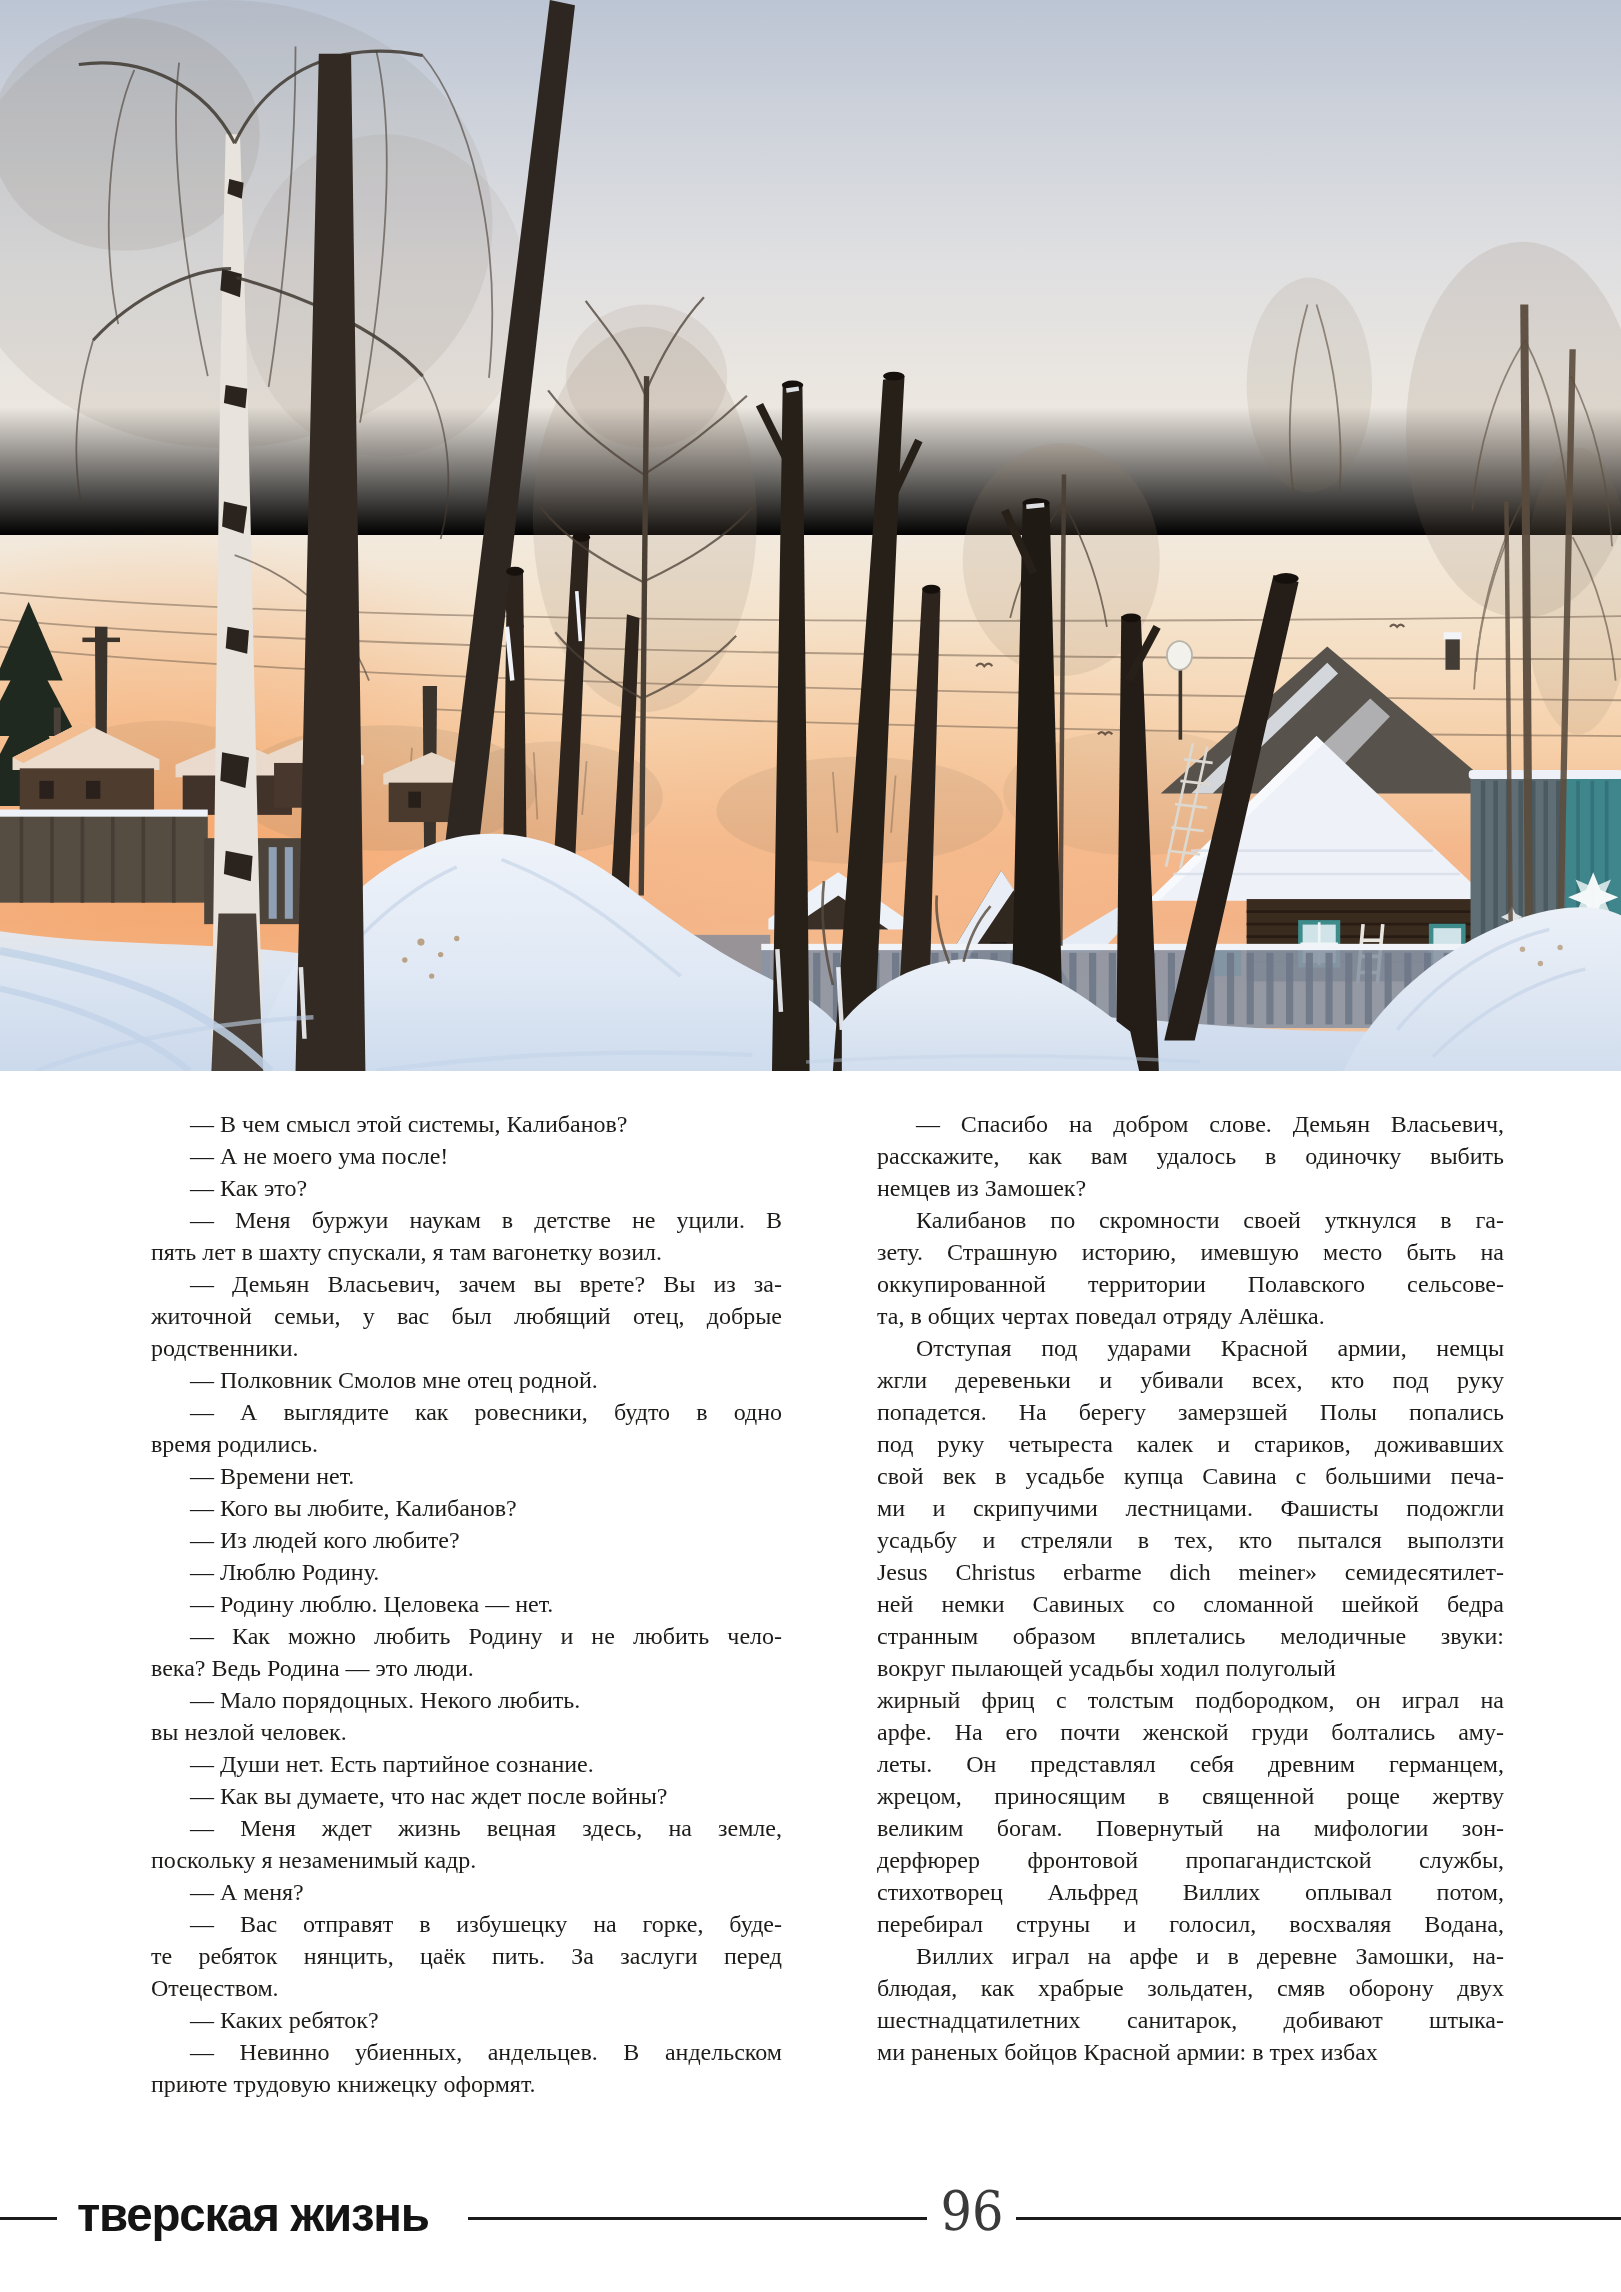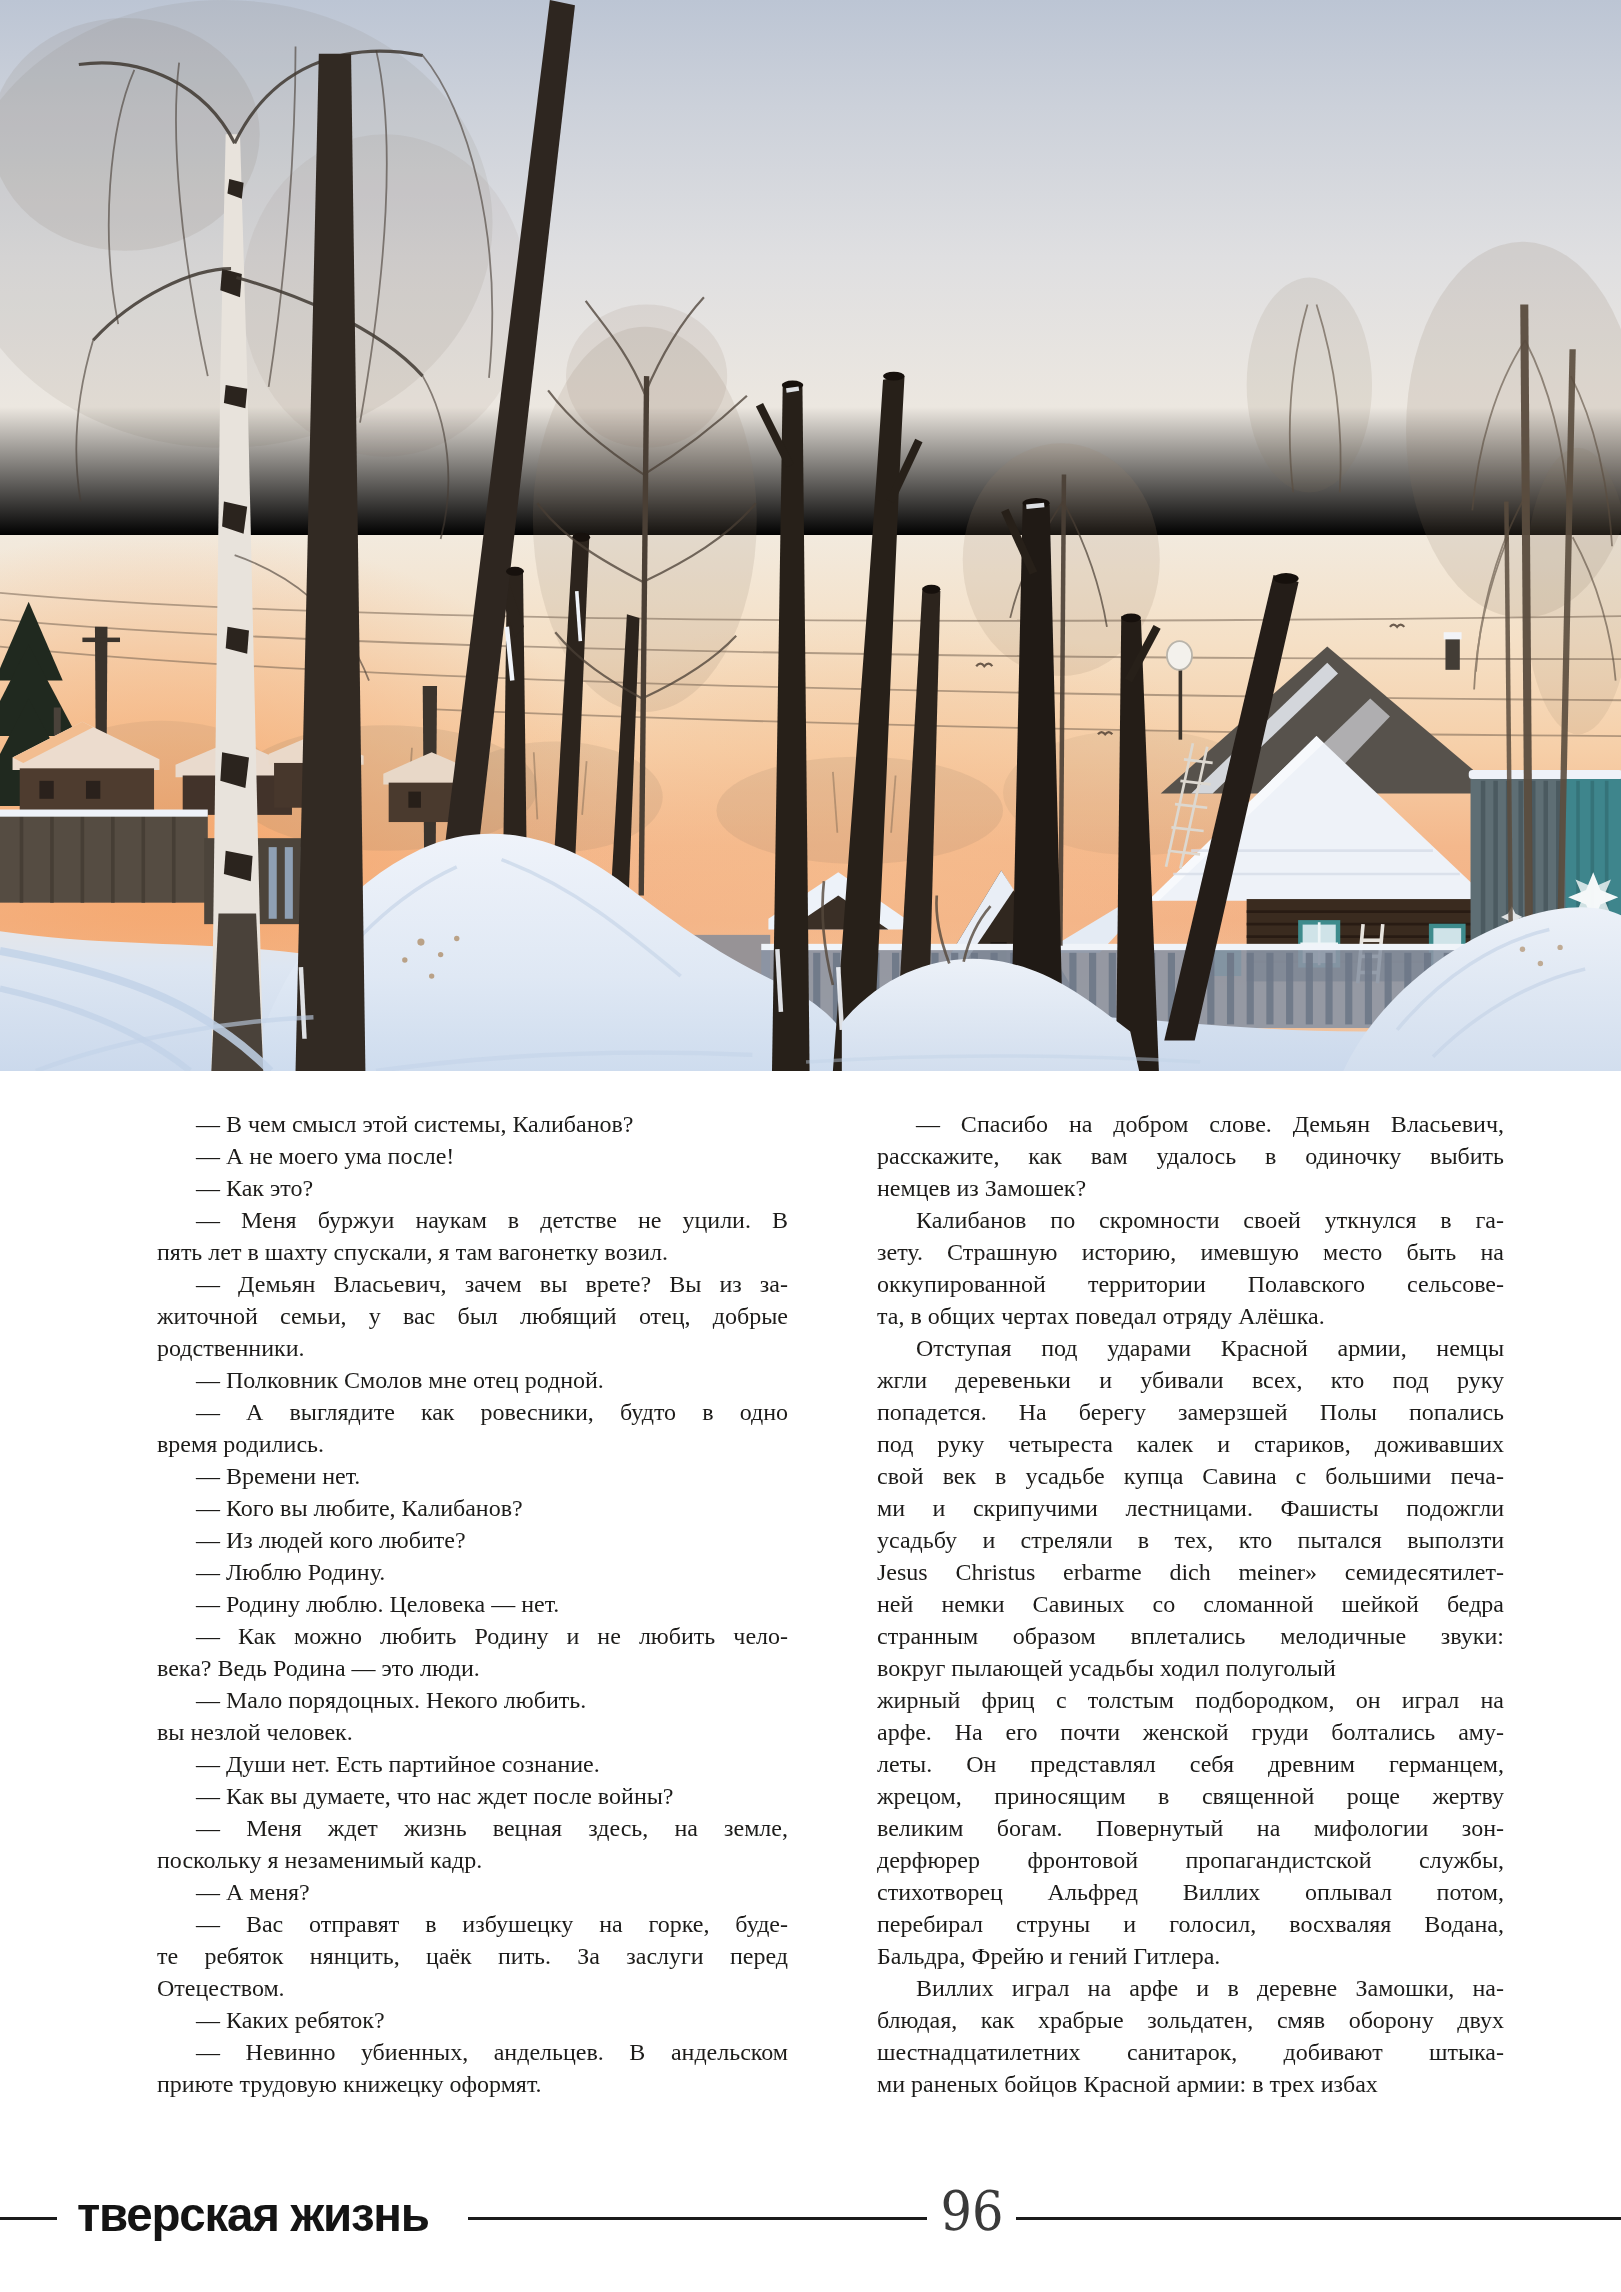--- a/index.html
+++ b/index.html
@@ -2,21 +2,21 @@
 <html style="font-size:14.3px"><head>
 <meta charset="utf-8">
 <style>
   html,body{margin:0;padding:0;background:#ffffff;}
   .page{position:relative;width:1621px;height:2293px;background:#ffffff;overflow:hidden;
         font-family:"Liberation Serif", serif;}
   .photo{position:absolute;left:0;top:0;width:1621px;height:1071px;}
   .photo svg{display:block;width:1621px;height:1071px;}
 
   .col{position:absolute;top:1108px;color:#1d1c1a;font-size:24px;line-height:32px;}
-  .col-left{left:157px;width:631px;}
+  .col-left{left:151px;width:631px;}
   .col-right{left:877px;width:627px;}
   .line{text-align:justify;text-align-last:justify;height:32px;overflow:hidden;}
   .line.end{text-align:left;text-align-last:left;}
   .line.indent{text-indent:39px;}
 
   .f-rule{position:absolute;height:2.7px;background:#1b1b1b;top:2217px;}
   .f-rule.left{left:0;width:57px;}
   .f-rule.mid{left:468px;width:459px;}
   .f-rule.right{left:1016px;width:605px;}
   .brand{position:absolute;left:77px;top:2186px;font-family:"Liberation Sans",sans-serif;
@@ -499,21 +499,20 @@
       <div class="line">странным образом вплетались мелодичные звуки:</div>
       <div class="line end">вокруг пылающей усадьбы ходил полуголый</div>
       <div class="line">жирный фриц с толстым подбородком, он играл на</div>
       <div class="line">арфе. На его почти женской груди болтались аму-</div>
       <div class="line">леты. Он представлял себя древним германцем,</div>
       <div class="line">жрецом, приносящим в священной роще жертву</div>
       <div class="line">великим богам. Повернутый на мифологии зон-</div>
       <div class="line">дерфюрер фронтовой пропагандистской службы,</div>
       <div class="line">стихотворец Альфред Виллих оплывал потом,</div>
       <div class="line">перебирал струны и голосил, восхваляя Водана,</div>
-      <div class="line end">Бальдра, Фрейю и гений Гитлера.</div>
       <div class="line indent">Виллих играл на арфе и в деревне Замошки, на-</div>
       <div class="line">блюдая, как храбрые зольдатен, смяв оборону двух</div>
       <div class="line">шестнадцатилетних санитарок, добивают штыка-</div>
       <div class="line end">ми раненых бойцов Красной армии: в трех избах</div>
     </div>
 
   <div>
     <div class="f-rule left"></div>
     <div class="brand">тверская жизнь</div>
     <div class="f-rule mid"></div>

